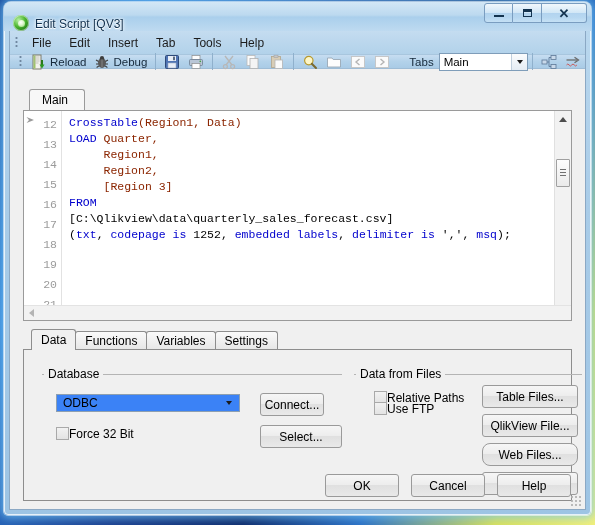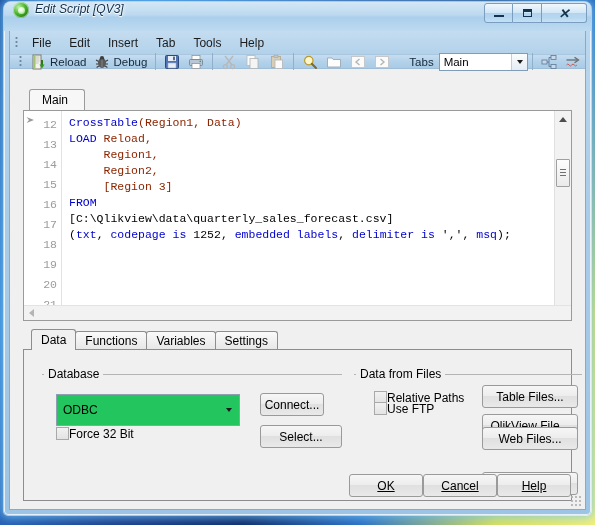--- a/index.html
+++ b/index.html
@@ -31,21 +31,21 @@
     pointer-events: none;
   }
 
   
   .titlebar {
     position: absolute;
     left: 0; top: 0;
     width: 100%; height: 29px;
     border-radius: 6px 6px 0 0;
     background: linear-gradient(180deg, #d3e7f6 0%, #bcd9ef 45%, #aacfec 52%, #bedaf0 100%);
-    display: flex; align-items: flex-start; font-style: italic;
+    display: flex; align-items: flex-end;
   }
   .app-icon {
     width: 16px; height: 16px; margin-left: 9px; margin-right: 6px;
     border-radius: 50%;
     background: radial-gradient(circle at 35% 32%, #b9f0a6 0%, #4fb832 42%, #1d7a14 78%, #0e4f0a 100%);
     box-shadow: inset 0 0 0 1px rgba(255,255,255,.5);
     position: relative; flex: none;
   }
   .app-icon::after {
     content: ""; position: absolute;
@@ -267,21 +267,21 @@
     background: #f0f0f0; padding: 0 4px;
     font-size: 12px; color: #000;
   }
   .group-line {
     position: absolute; left: 0; right: 0; top: 0;
     border-top: 1px solid #b4b4b4;
   }
 
   .combo-field {
     position: absolute;
-    height: 32px; background: #22c55e;
+    height: 18px; background: #3b82f6;
     border: 1px solid #8d9fb0;
     display: flex; align-items: center;
     font-size: 12px; color: #000; padding-left: 6px;
     cursor: pointer;
   }
   .combo-field .combo-arrow {
     background: transparent; border-left: none; width: 20px;
   }
 
   .btn {
@@ -300,21 +300,21 @@
     display: flex; 
     font-size: 12px; color: #000; cursor: pointer;
   }
   .chk-box {
     width: 13px; height: 13px; flex: none;
     background: linear-gradient(180deg,#f2f2f2 0%,#e3e3e3 100%);
     border: 1px solid #a9a9a9;
   }
 
   
-  .bottom-btns { position: absolute; right: 14px; bottom: 12px; display: flex; gap: 0; text-decoration: underline; }
+  .bottom-btns { position: absolute; right: 14px; bottom: 12px; display: flex; gap: 12px; }
   .bbtn {
     width: 74px; height: 23px;
     background: linear-gradient(180deg, #f6f6f6 0%, #ededed 46%, #e0e0e0 50%, #e9e9e9 100%);
     border: 1px solid #9a9a9a; border-radius: 3px;
     font-size: 12px; color: #000;
     display: flex; align-items: center; justify-content: center; cursor: pointer;
   }
   .resize-grip {
     position: absolute; right: 3px; bottom: 2px; width: 12px; height: 12px;
     background-image: radial-gradient(circle, #b0b0b0 1px, transparent 1.2px);
@@ -497,21 +497,21 @@
 13
 14
 15
 16
 17
 18
 19
 20
 21</div>
         <div class="codearea"><span class="kw">CrossTable</span><span class="idn">(</span><span class="idn">Region1, Data</span><span class="idn">)</span>
-<span class="kw">LOAD </span><span class="idn">Reload,</span>
+<span class="kw">LOAD </span><span class="idn">Quarter,</span>
 <span class="idn">     Region1,</span>
 <span class="idn">     Region2,</span>
 <span class="idn">     [Region 3]</span>
 <span class="kw">FROM</span>
 <span class="num">[C:\Qlikview\data\quarterly_sales_forecast.csv]</span>
 <span class="num">(</span><span class="kw">txt</span><span class="num">, </span><span class="kw">codepage</span><span class="num"> </span><span class="kw">is</span><span class="num"> 1252, </span><span class="kw">embedded</span><span class="num"> </span><span class="kw">labels</span><span class="num">, </span><span class="kw">delimiter</span><span class="num"> </span><span class="kw">is</span><span class="num"> ',', </span><span class="kw">msq</span><span class="num">);</span>
 <span class="num"></span>
 <span class="num"></span></div>
         <div class="vscroll">
           <div class="sb-btn sb-up">
@@ -568,21 +568,21 @@
             <span class="chk-box"></span>
             <span>Relative Paths</span>
           </div>
           <div class="chk" style="left:20px; top:28px;">
             <span class="chk-box"></span>
             <span>Use FTP</span>
           </div>
 
           <div class="btn" style="left:128px; top:11px; width:96px;">Table Files...</div>
           <div class="btn" style="left:128px; top:40px; width:96px;">QlikView File...</div>
-          <div class="btn" style="left:128px; top:53px; width:96px;">Web Files...</div>
+          <div class="btn" style="left:128px; top:69px; width:96px;border-radius:8px;">Web Files...</div>
           <div class="btn" style="left:128px; top:98px; width:96px;">Field Data...</div>
         </div>
       </div>
     </div>
 
     <div class="bottom-btns">
       <div class="bbtn">OK</div>
       <div class="bbtn">Cancel</div>
       <div class="bbtn">Help</div>
     </div>

